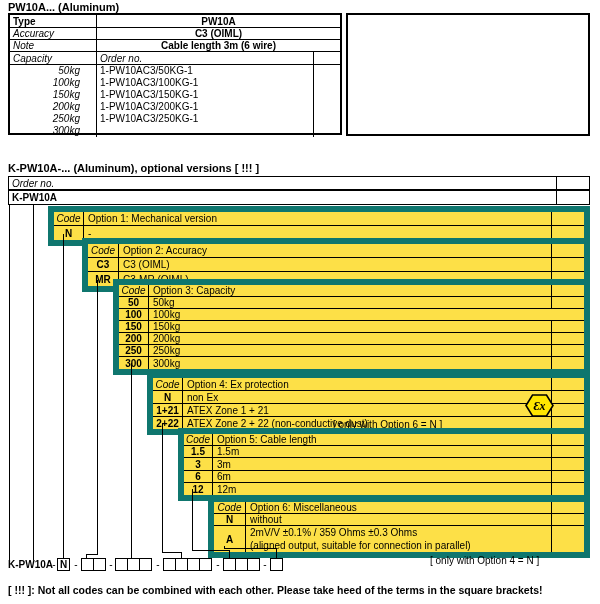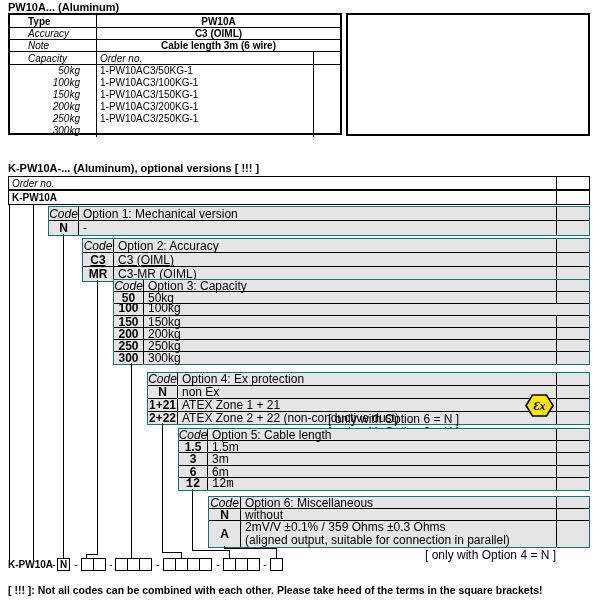--- a/index.html
+++ b/index.html
@@ -9,41 +9,41 @@
   .title { font-weight:bold; font-size:11px; }
   .vline { position:absolute; width:1px; background:#000; }
   .hline { position:absolute; height:1px; background:#000; }
 
   
   .t1 { position:absolute; left:8px; top:13px; width:334px; height:122px;
         border:2px solid #000; box-sizing:border-box; font-size:10px; }
   .t1row { display:flex; box-sizing:border-box; border-bottom:1px solid #000; }
   .t1row:last-child { border-bottom:none; }
   .t1label { width:87px; box-sizing:border-box; border-right:1px solid #000;
-             padding-left:18px; font-style:italic; display:flex; align-items:center; }
+             padding-left:3px; font-style:italic; display:flex; align-items:center; }
   .t1label.bold { font-style:normal; font-weight:bold; }
   .t1value { flex:1; display:flex; align-items:center; justify-content:center; font-weight:bold; }
   .t1ordercell { width:216px; box-sizing:border-box; display:flex; align-items:center;
                  padding-left:3px; font-style:italic; }
   .t1narrow { flex:1; box-sizing:border-box; border-left:1px solid #000; }
   .capline { height:12px; line-height:12px; }
   .caps { text-align:right; padding-right:16px; font-style:italic; }
   .ords { padding-left:3px; }
 
   .bigbox { position:absolute; left:346px; top:13px; width:244px; height:123px;
             border:2px solid #000; box-sizing:border-box; }
 
   
   .srow { position:absolute; left:8px; width:582px; border:1px solid #000;
           box-sizing:border-box; display:flex; font-size:10px; }
   .srow .main { flex:1; padding-left:3px; display:flex; align-items:center; }
   .srow .nar { width:33px; box-sizing:border-box; border-left:1px solid #000; }
 
   
-  .opt { position:absolute; border:1px solid #0f766e; box-sizing:border-box; font-size:12px; background:#e5e5e5; }
+  .opt { position:absolute; border:6px solid #0f766e; box-sizing:border-box; font-size:10px; background:#fde047; }
   .orow { display:flex; box-sizing:border-box; border-bottom:1px solid #000; }
   .orow:last-child { border-bottom:none; }
   .ocode { box-sizing:border-box; border-right:1px solid #000; text-align:center;
            display:flex; align-items:center; justify-content:center; }
   .ocode.hdr { font-style:italic; font-weight:normal; }
   .ocode.val { font-weight:bold; }
   .oval { flex:1; padding-left:4px; display:flex; align-items:center; position:relative; }
   .onar { width:33px; box-sizing:border-box; border-left:1px solid #000; }
   .note { position:absolute; white-space:nowrap;margin-top:28px; }
 
@@ -129,21 +129,21 @@
       <div class="onar"></div>
     </div>
   </div>
 
   <div class="opt" style="left:82px; top:238px; width:508px;">
     <div class="orow" style="height:14px;">
       <div class="ocode hdr" style="width:31px;">Code</div>
       <div class="oval">Option 2: Accuracy</div>
       <div class="onar"></div>
     </div>
-    <div class="orow" style="height:14px;text-decoration:underline;">
+    <div class="orow" style="height:14px;">
       <div class="ocode val" style="width:31px;">C3</div>
       <div class="oval">C3 (OIML)</div>
       <div class="onar"></div>
     </div>
     <div class="orow" style="height:14px;">
       <div class="ocode val" style="width:31px;">MR</div>
       <div class="oval">C3-MR (OIML)</div>
       <div class="onar"></div>
     </div>
   </div>
@@ -229,21 +229,21 @@
     <div class="orow" style="height:13px;">
       <div class="ocode val" style="width:29px;">3</div>
       <div class="oval">3m</div>
       <div class="onar"></div>
     </div>
     <div class="orow" style="height:12px;">
       <div class="ocode val" style="width:29px;">6</div>
       <div class="oval">6m</div>
       <div class="onar"></div>
     </div>
-    <div class="orow" style="height:12px;font-family:Liberation Mono, monospace;">
+    <div class="orow" style="height:12px;">
       <div class="ocode val" style="width:29px;">12</div>
       <div class="oval">12m</div>
       <div class="onar"></div>
     </div>
   </div>
 
   <div class="opt" style="left:208px; top:496px; width:382px;">
     <div class="orow" style="height:12px;">
       <div class="ocode hdr" style="width:32px;">Code</div>
       <div class="oval">Option 6: Miscellaneous</div>

